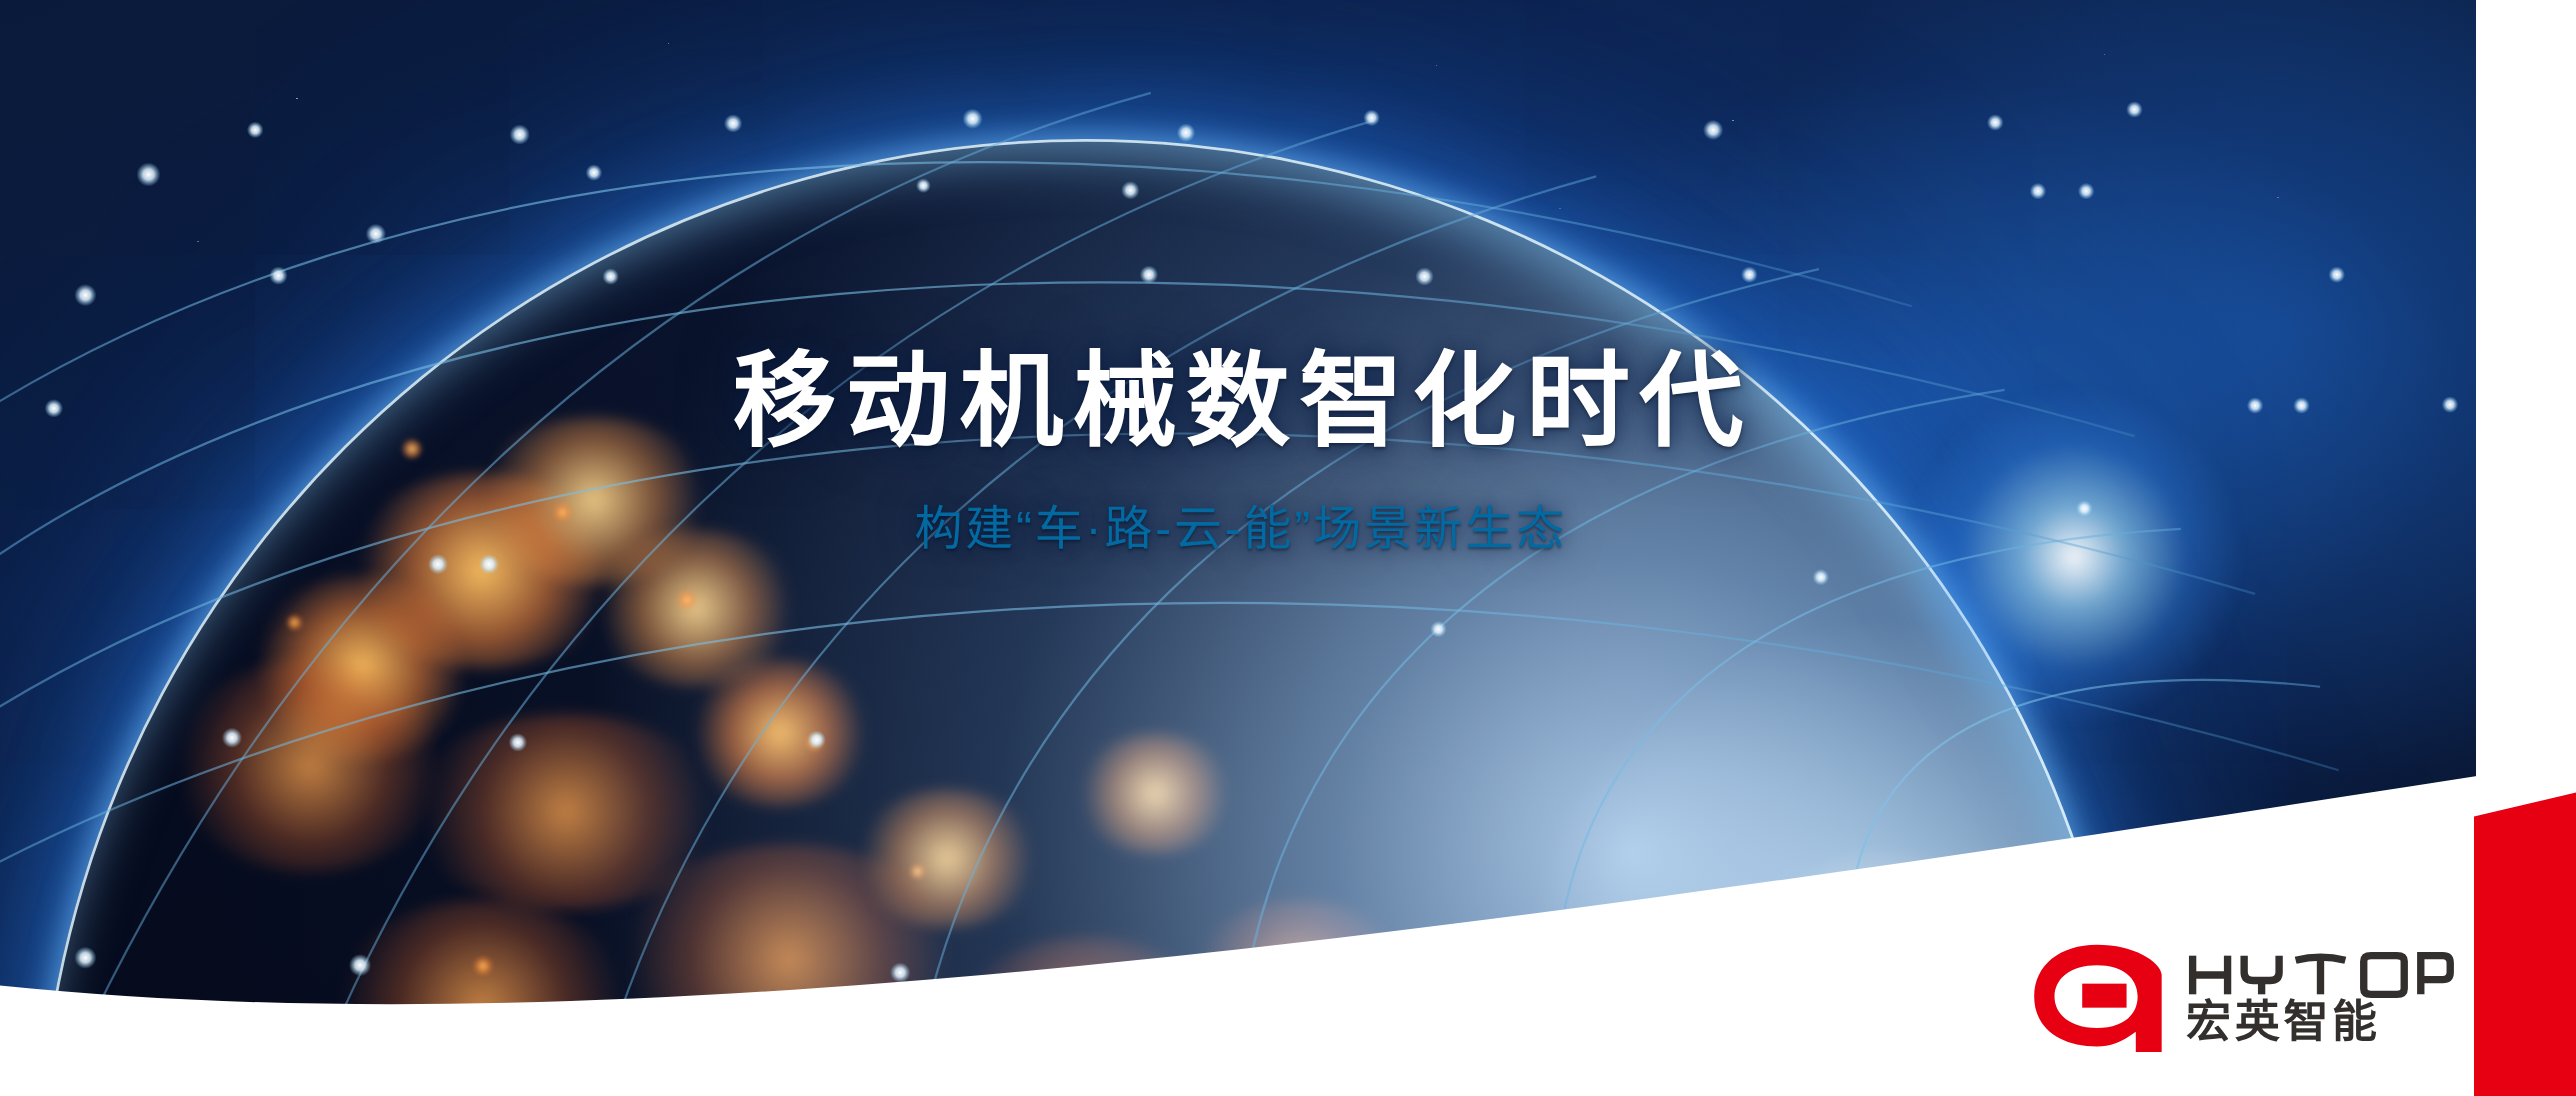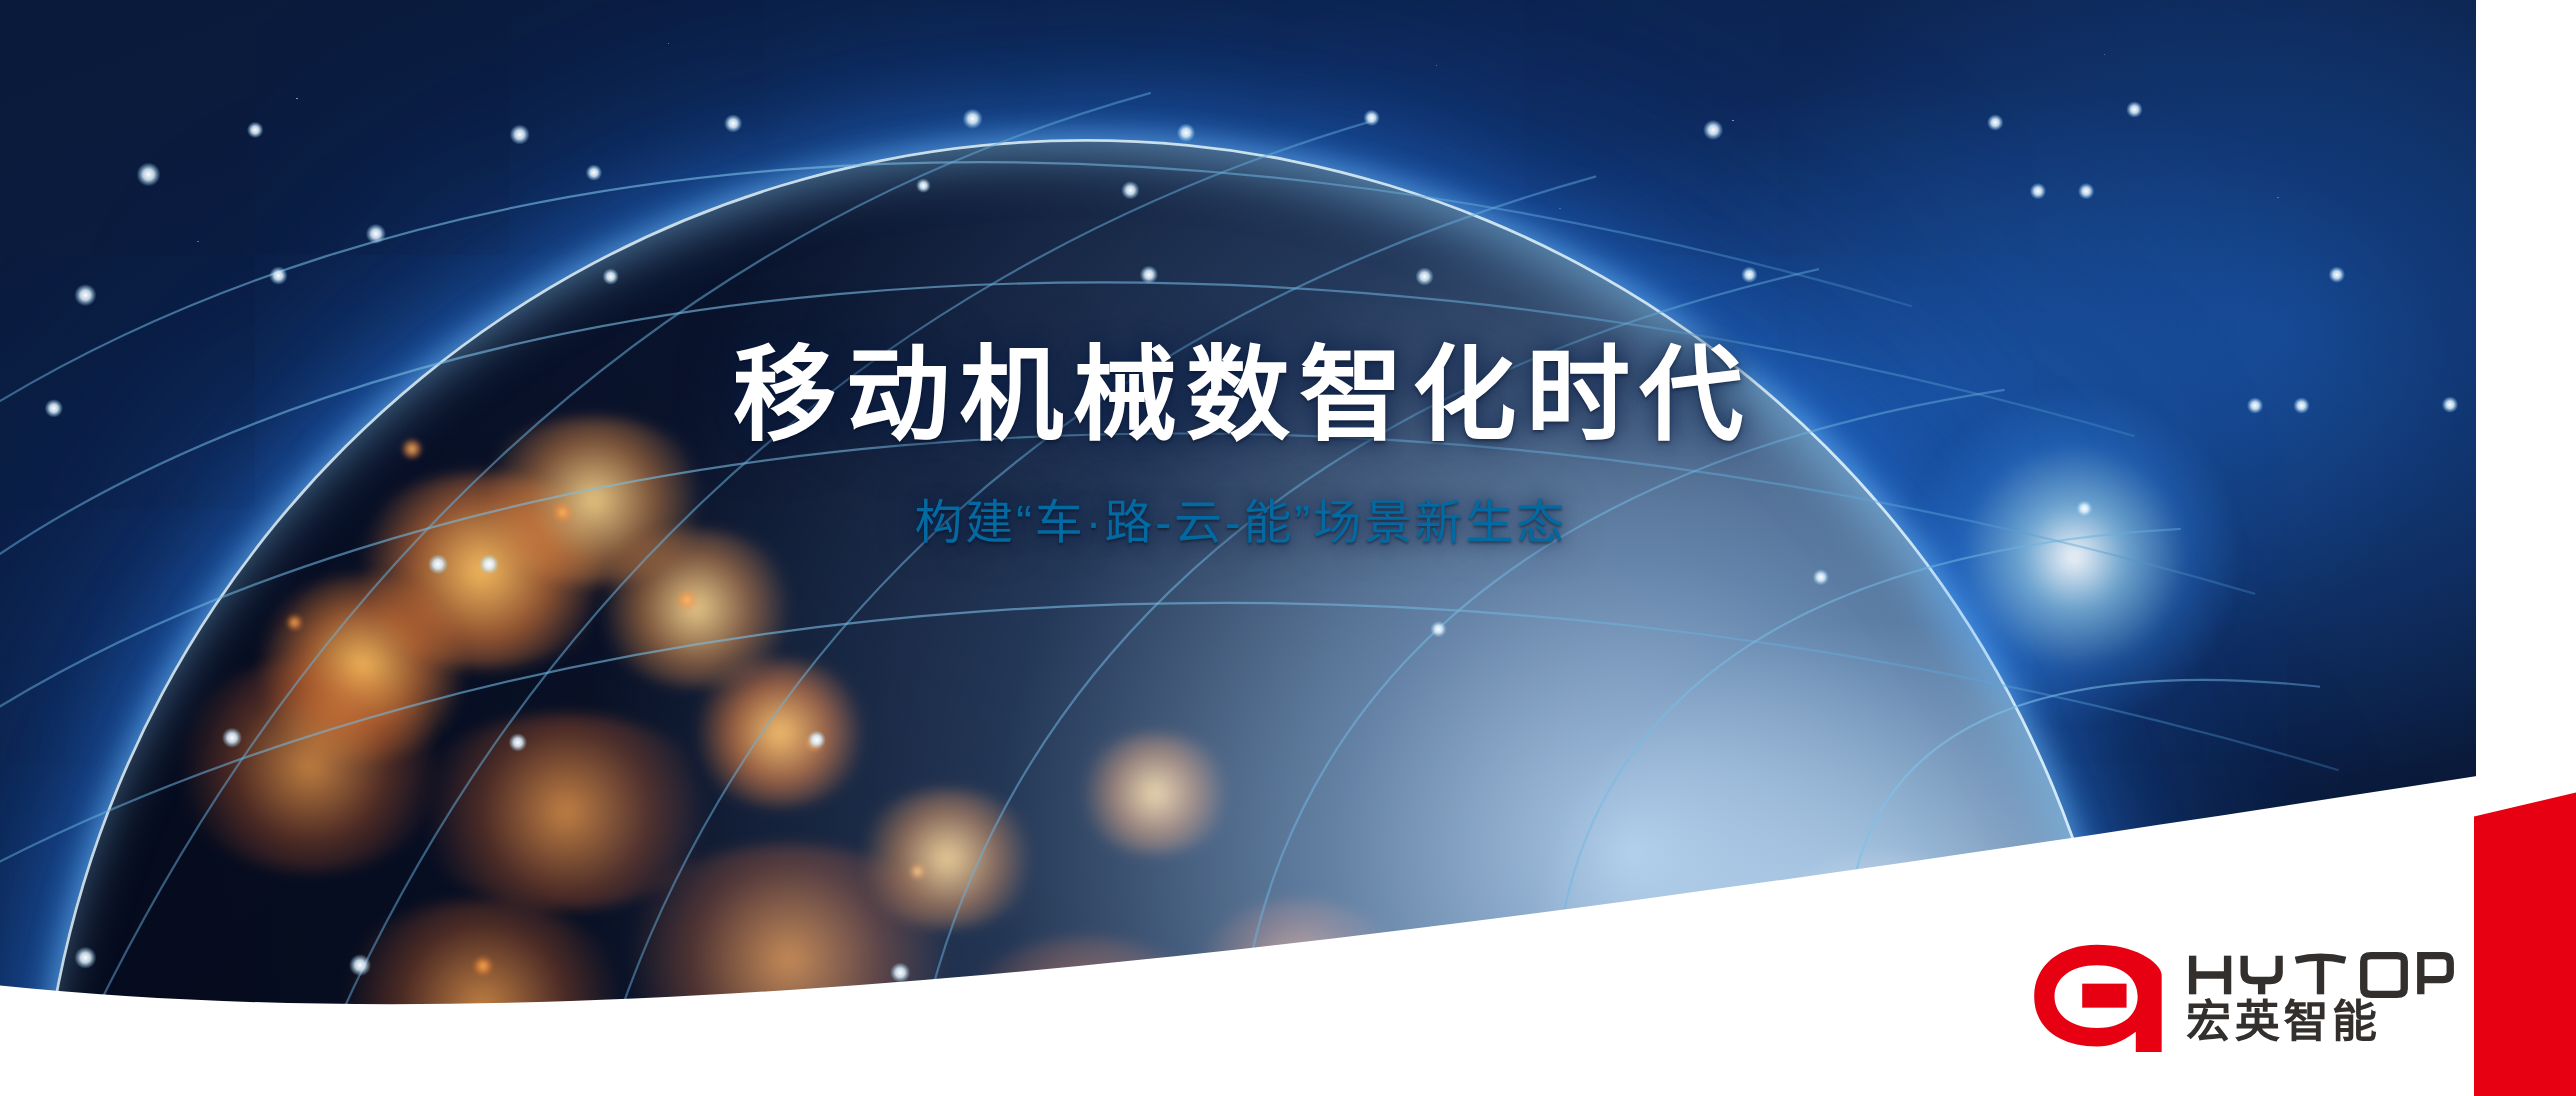--- a/index.html
+++ b/index.html
@@ -175,21 +175,21 @@
     text-align: center;
     z-index: 6;
   }
   .main-title {
     color: #ffffff;
     font-family: "Liberation Sans", "DejaVu Sans", sans-serif;
     font-size: 104px;
     font-weight: 700;
     letter-spacing: 9.3px;
     line-height: 1.12;
-    margin: 10px;
+    margin: 16px;
     padding-left: 9.3px;
     text-shadow:
       0 0 20.4px rgba(10,30,70,0.75),
       0 0 56px rgba(5,20,55,0.55),
       0 1.9px 3.7px rgba(0,0,0,0.45);
     white-space: nowrap;
   }
   .sub-title {
     color: #0369a1;
     font-family: "Liberation Sans", "DejaVu Sans", sans-serif;

